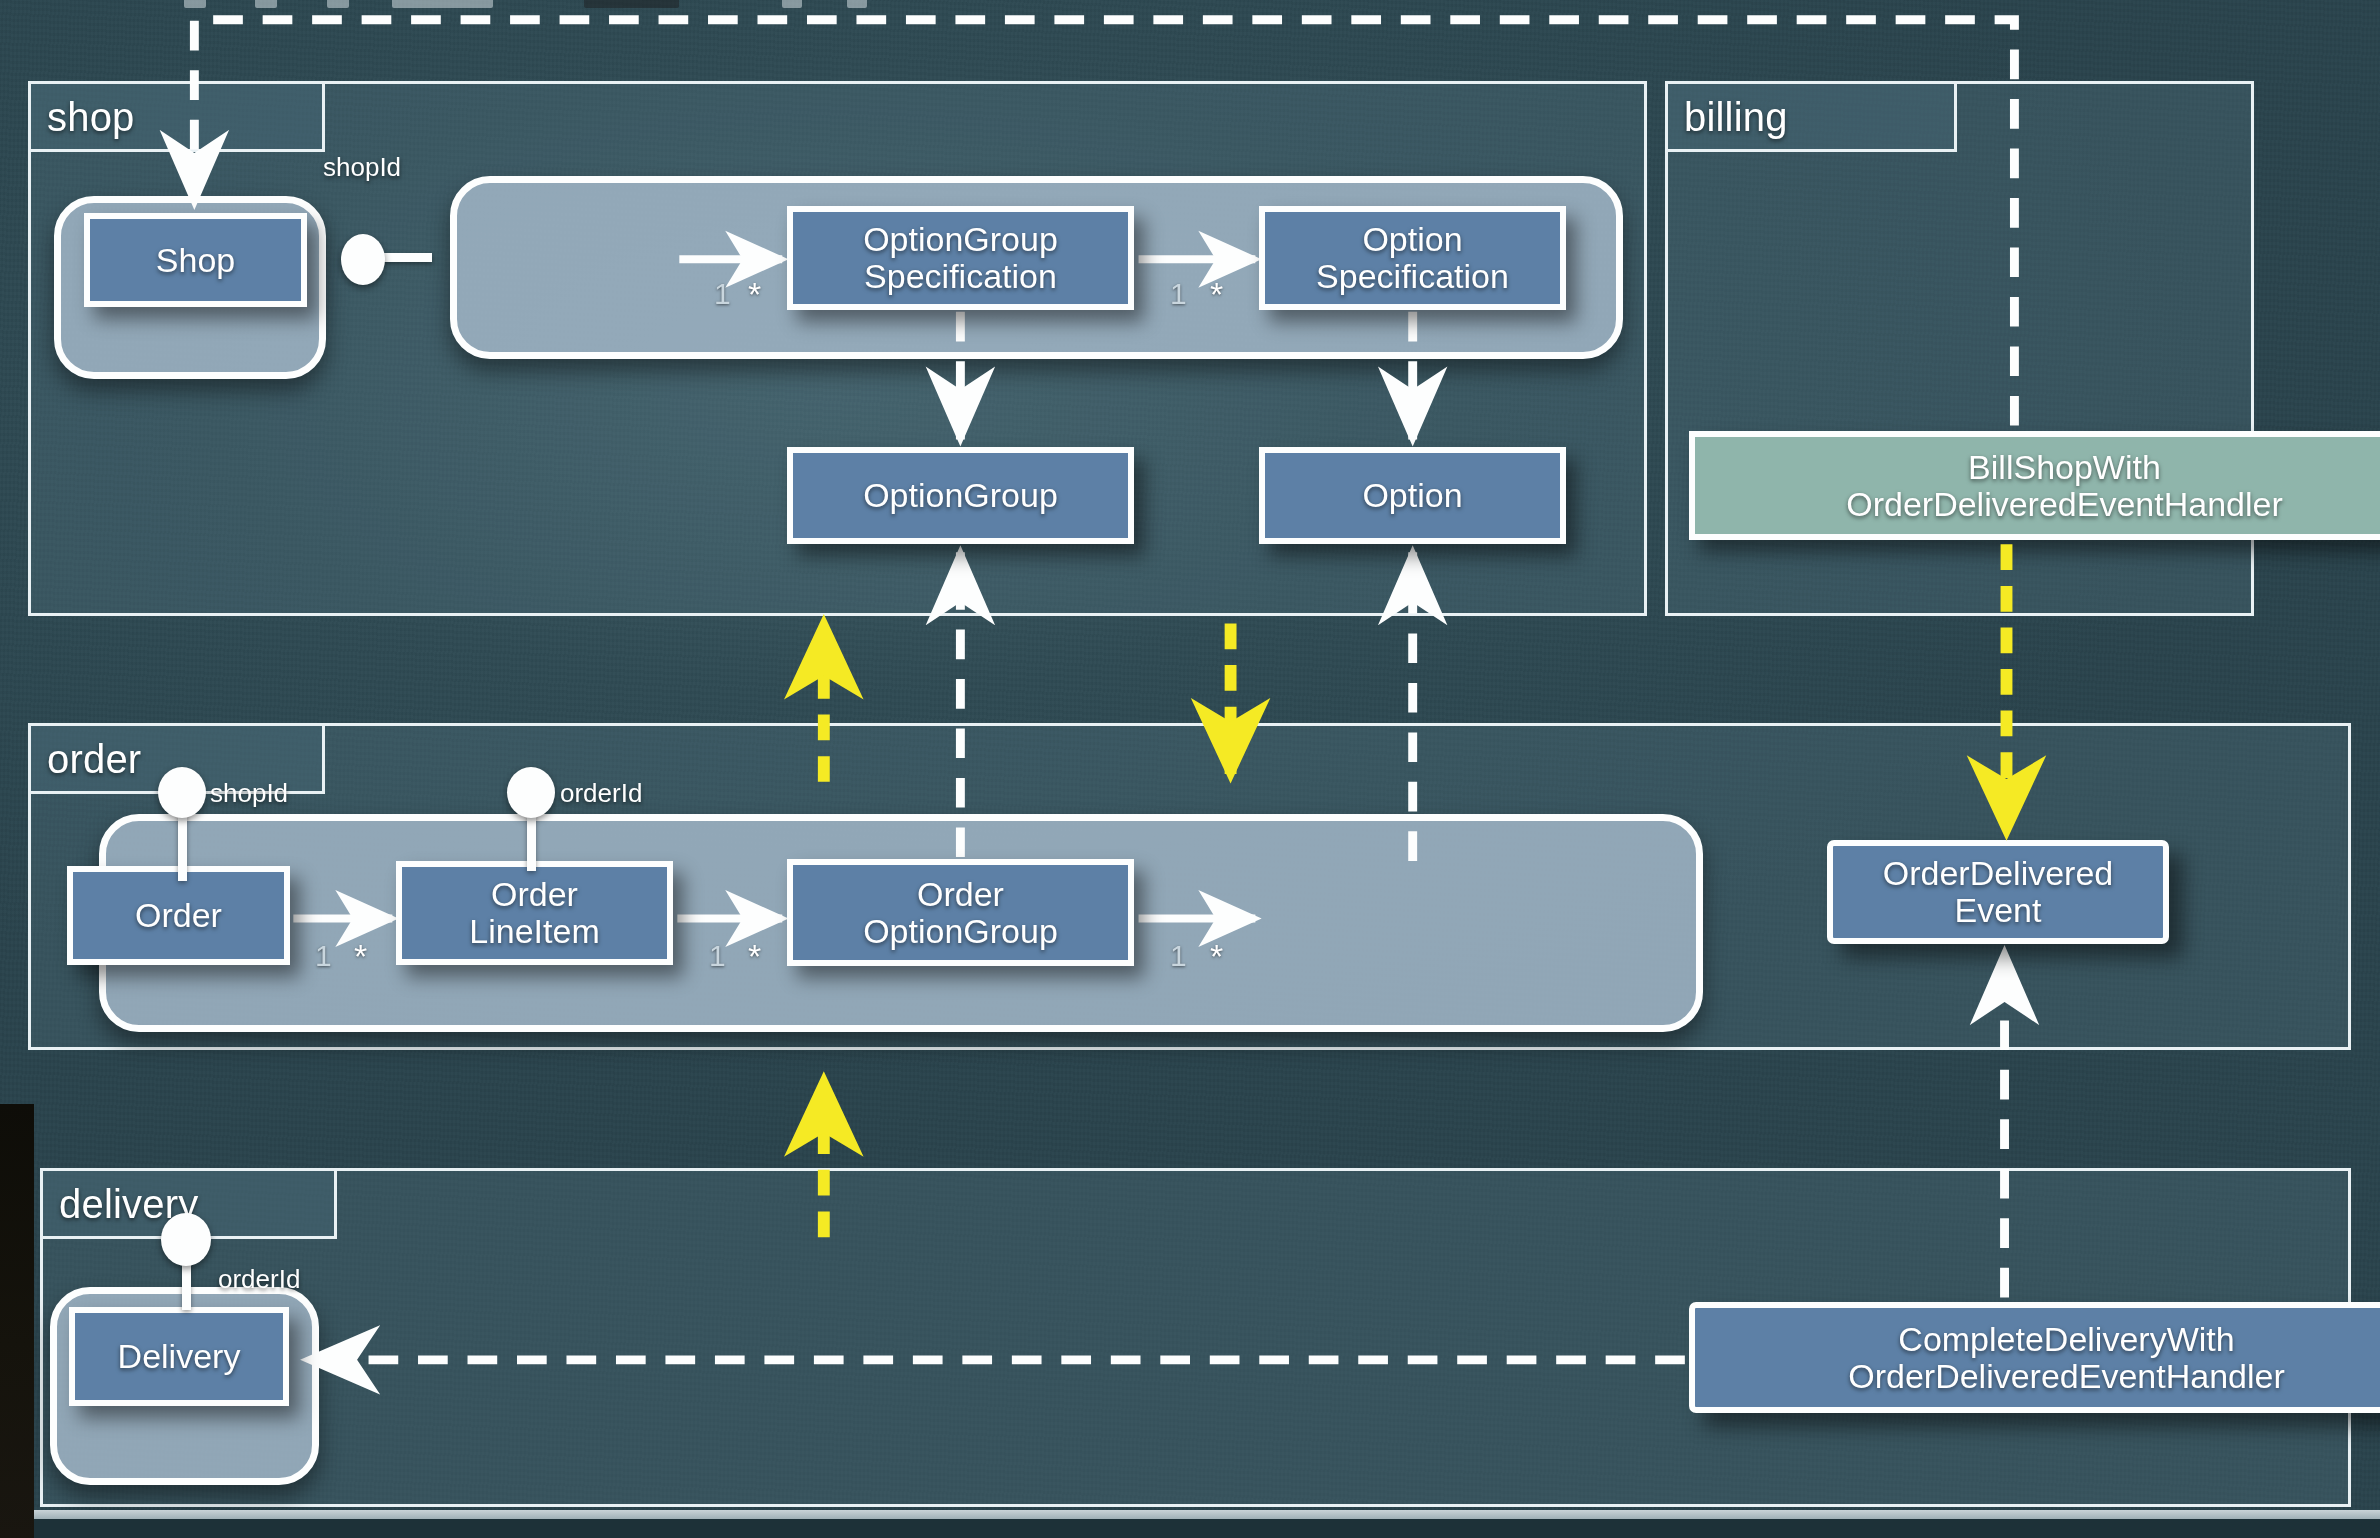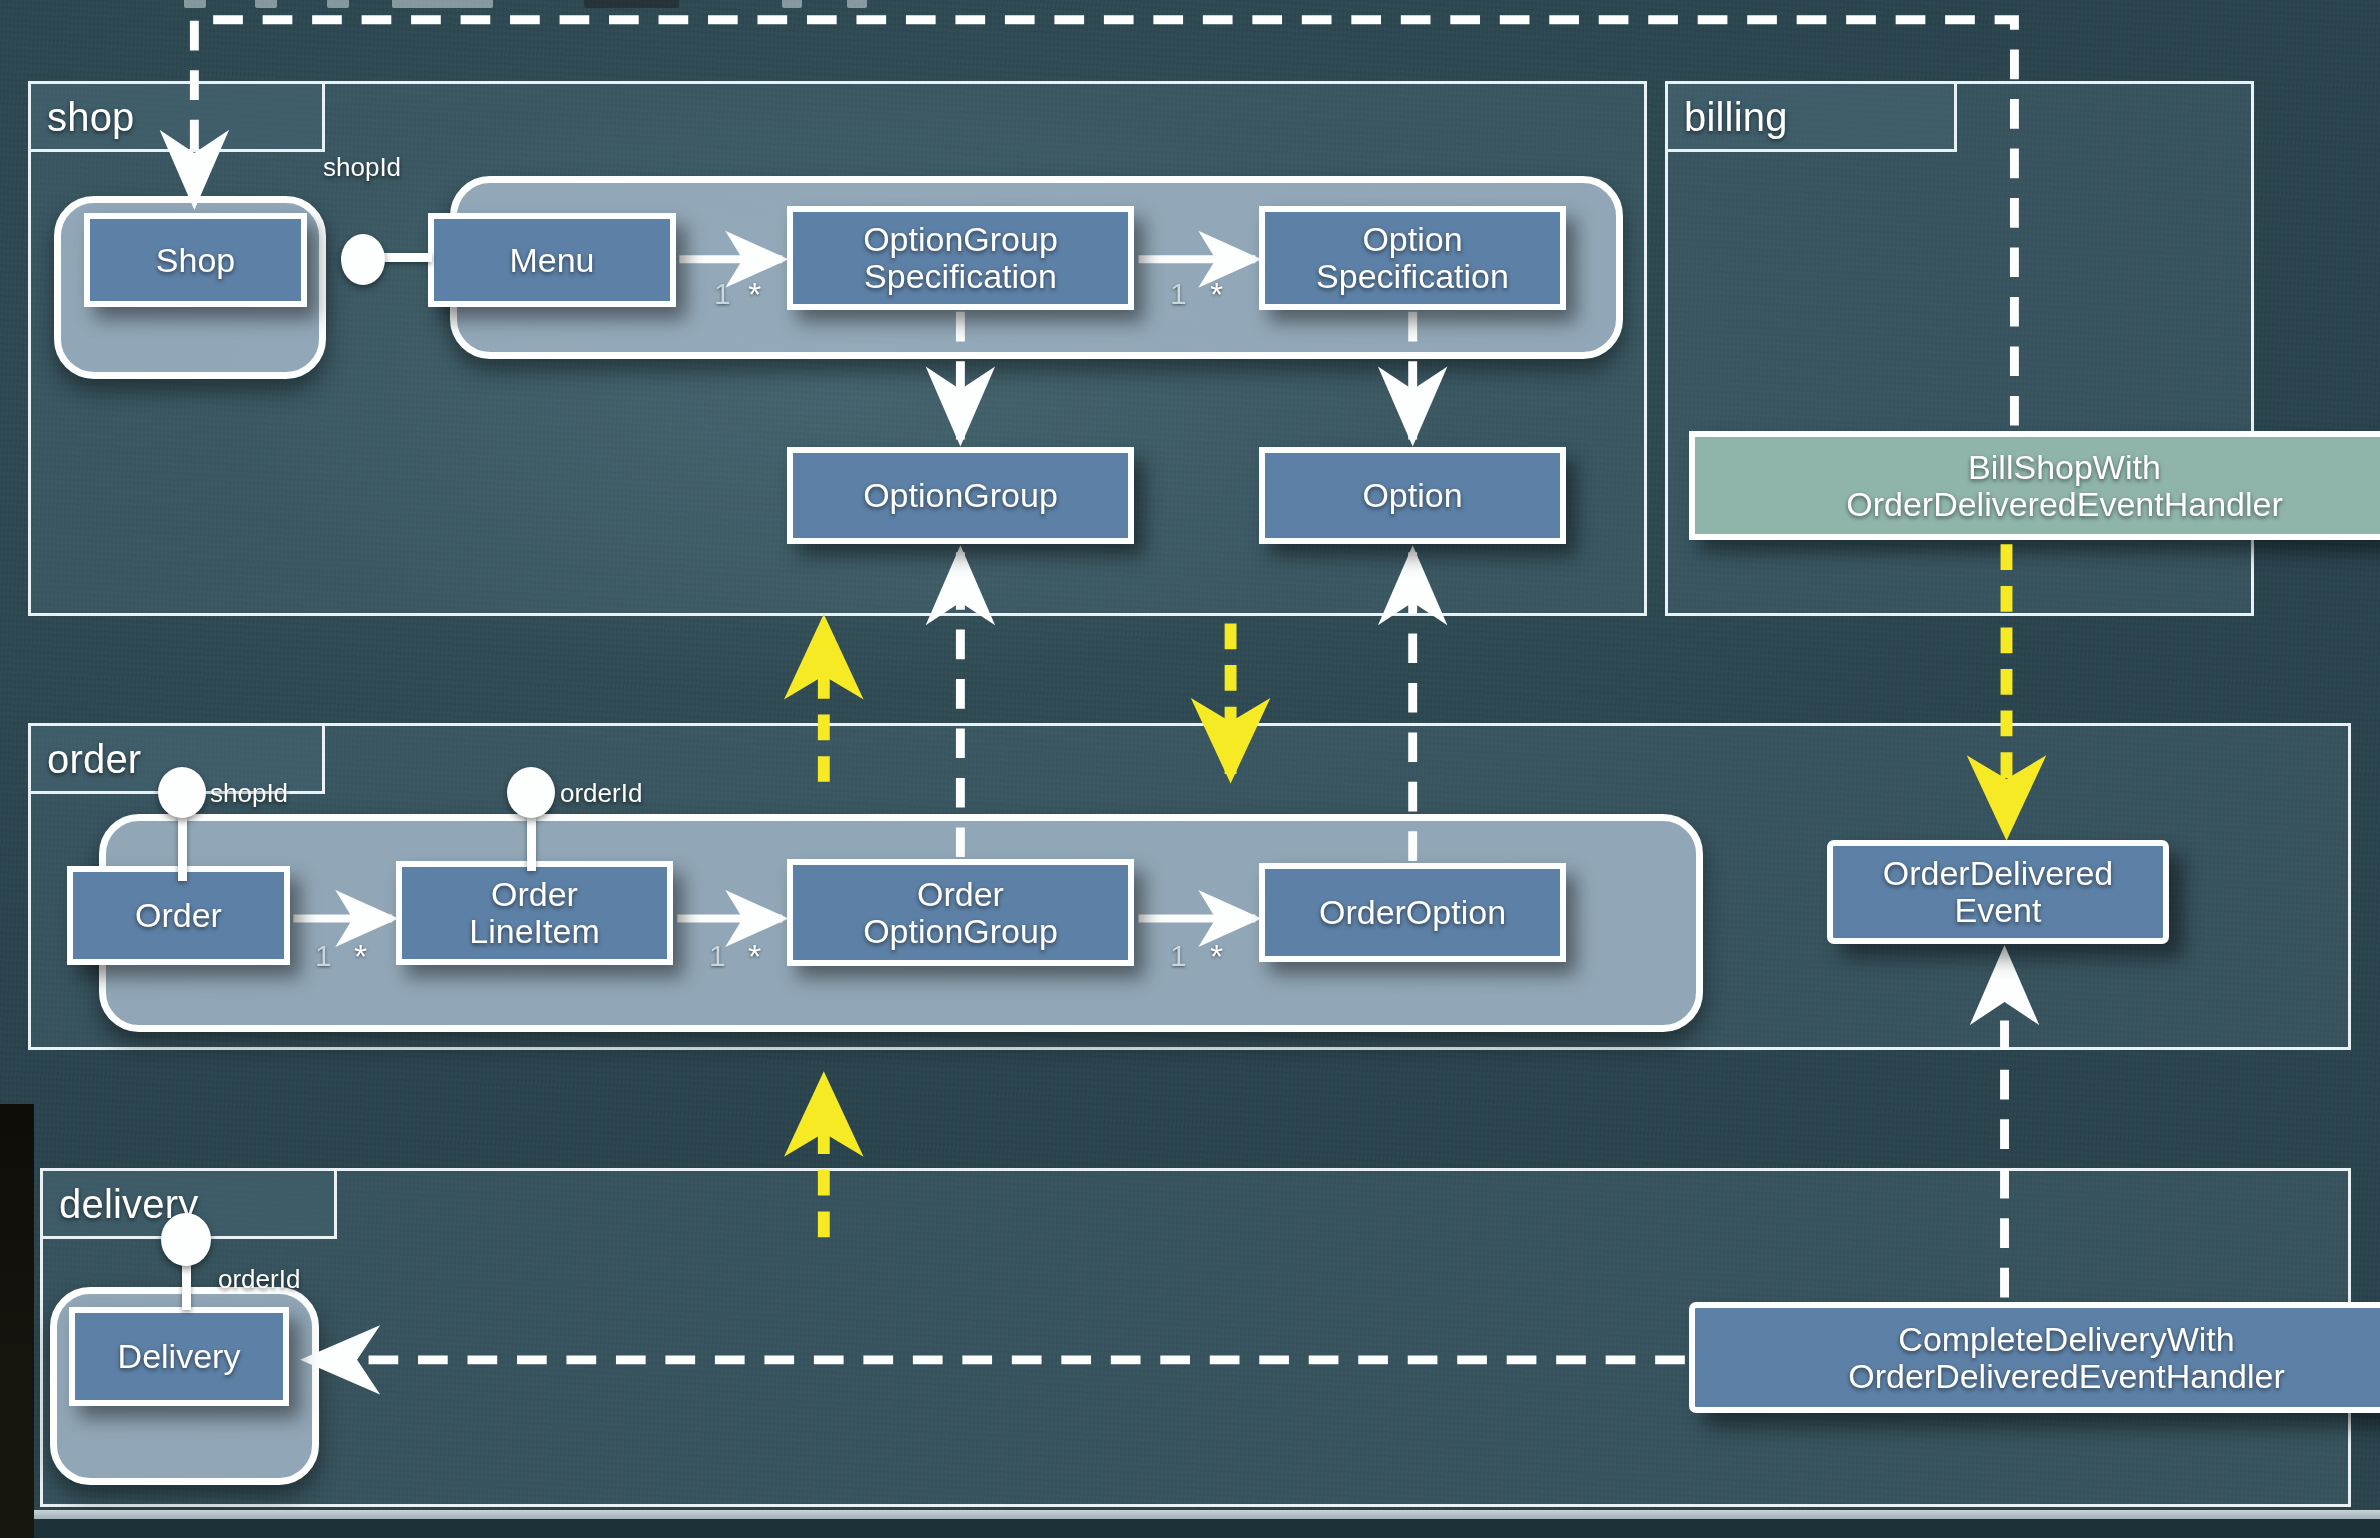--- a/index.html
+++ b/index.html
@@ -216,21 +216,20 @@
       <span>shop</span>
     </div>
   </div>
 
   <div class="aggregate" style="left:450px; top:176px; width:1173px; height:183px;"></div>
 
   <div class="aggregate" style="left:54px; top:196px; width:272px; height:183px;"></div>
 
   <div class="entity" style="left:84px; top:213px; width:223px; height:94px;">Shop</div>
 
-  <div class="entity" style="left:428px; top:213px; width:248px; height:94px;">Menu</div>
 
   <div class="entity" style="left:787px; top:206px; width:347px; height:104px;">OptionGroup
 Specification</div>
 
   <div class="entity" style="left:1259px; top:206px; width:307px; height:104px;">Option
 Specification</div>
 
   <div class="entity" style="left:787px; top:447px; width:347px; height:97px;">OptionGroup</div>
 
   <div class="entity" style="left:1259px; top:447px; width:307px; height:97px;">Option</div>
@@ -263,21 +262,20 @@
   <div class="aggregate" style="left:99px; top:814px; width:1604px; height:218px;"></div>
 
   <div class="entity" style="left:67px; top:866px; width:223px; height:99px;">Order</div>
 
   <div class="entity" style="left:396px; top:861px; width:277px; height:104px;">Order
 LineItem</div>
 
   <div class="entity" style="left:787px; top:859px; width:347px; height:107px;">Order
 OptionGroup</div>
 
-  <div class="entity" style="left:1259px; top:863px; width:307px; height:99px;">OrderOption</div>
 
   <div class="id-dot" style="left:158px; top:767px; width:48px; height:51px;"></div>
   <div class="id-stem" style="left:178px; top:802px; width:9px; height:79px;"></div>
   <div class="field-label" style="left:210px; top:780px;">shopId</div>
 
   <div class="id-dot" style="left:507px; top:767px; width:48px; height:51px;"></div>
   <div class="id-stem" style="left:527px; top:802px; width:9px; height:69px;"></div>
   <div class="field-label" style="left:560px; top:780px;">orderId</div>
 
   <div class="mult" style="left:315px; top:941px;">1</div>

